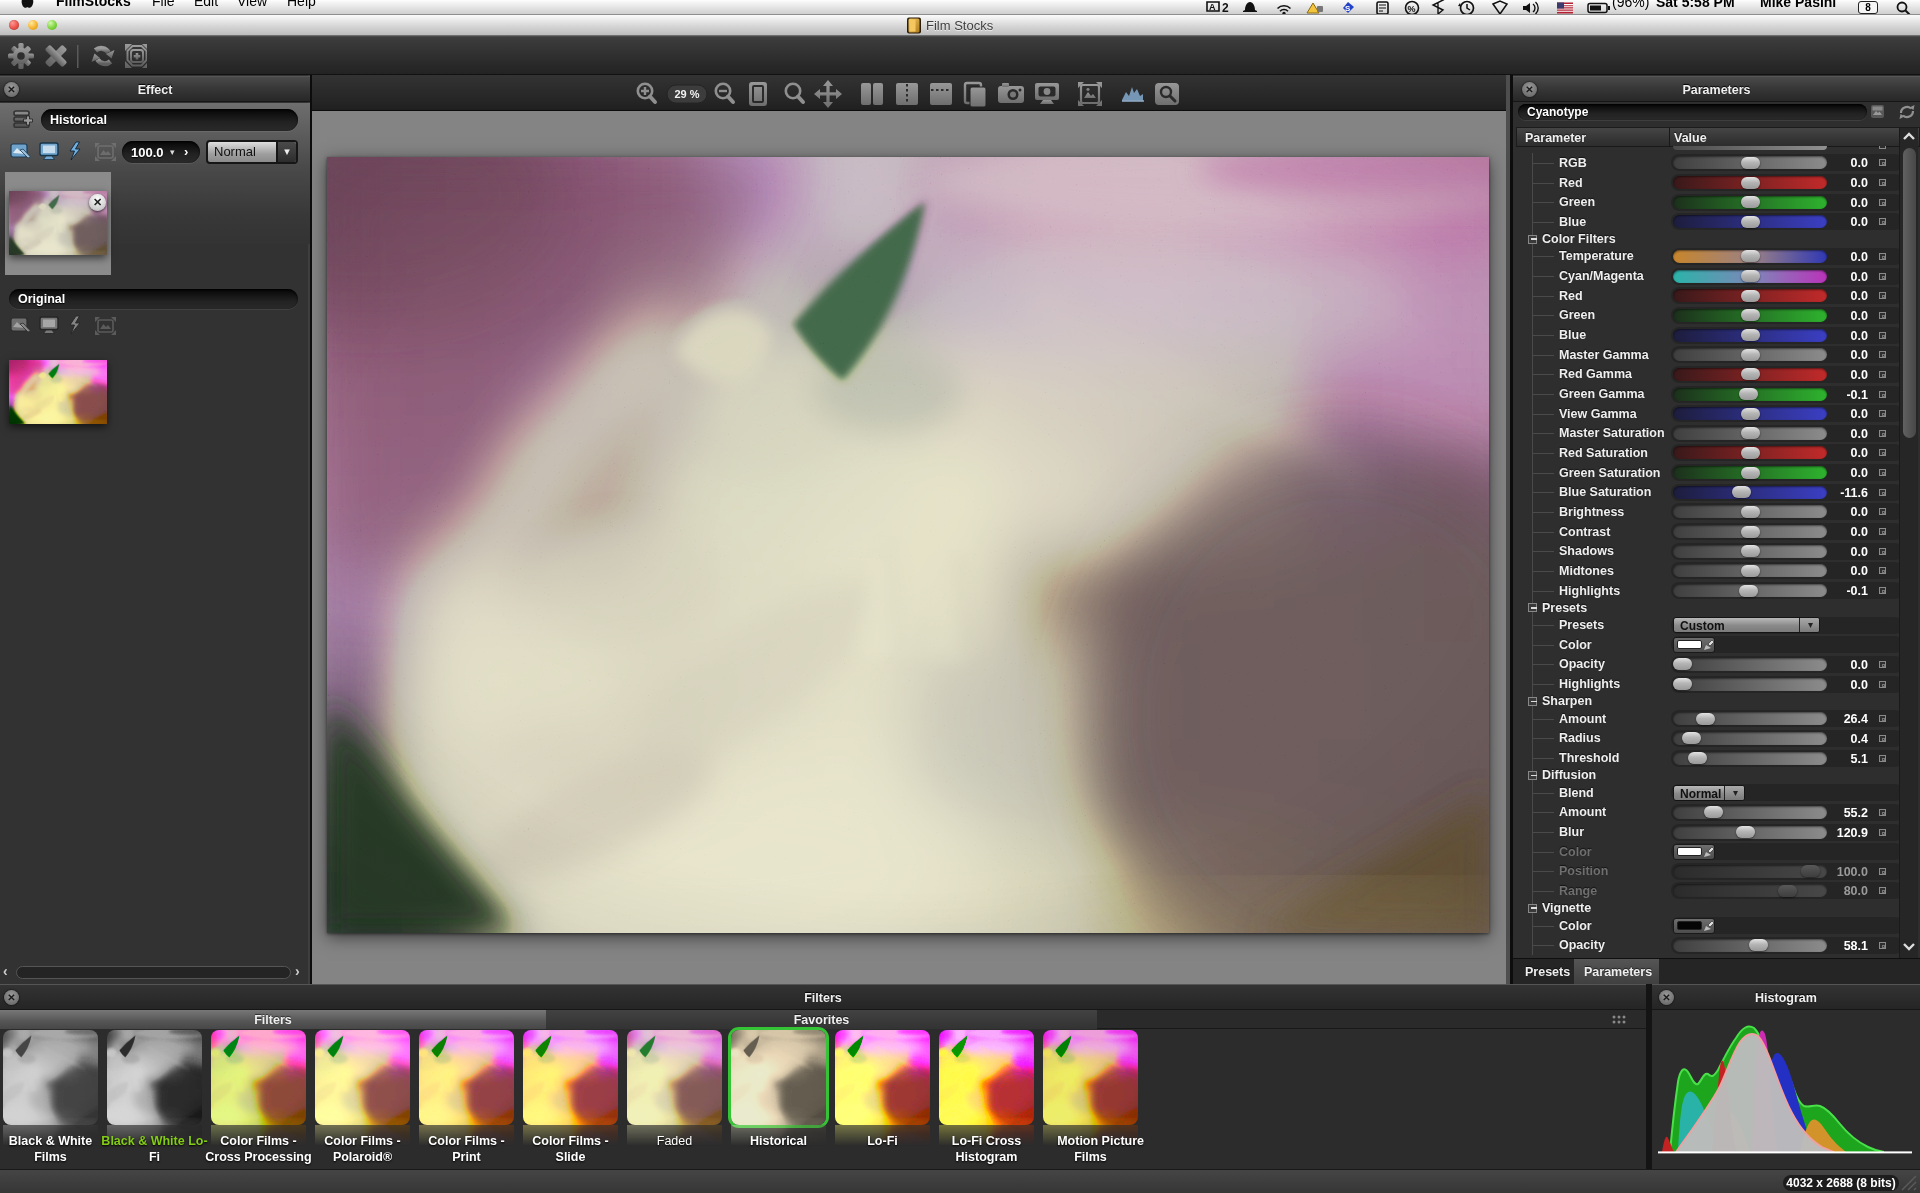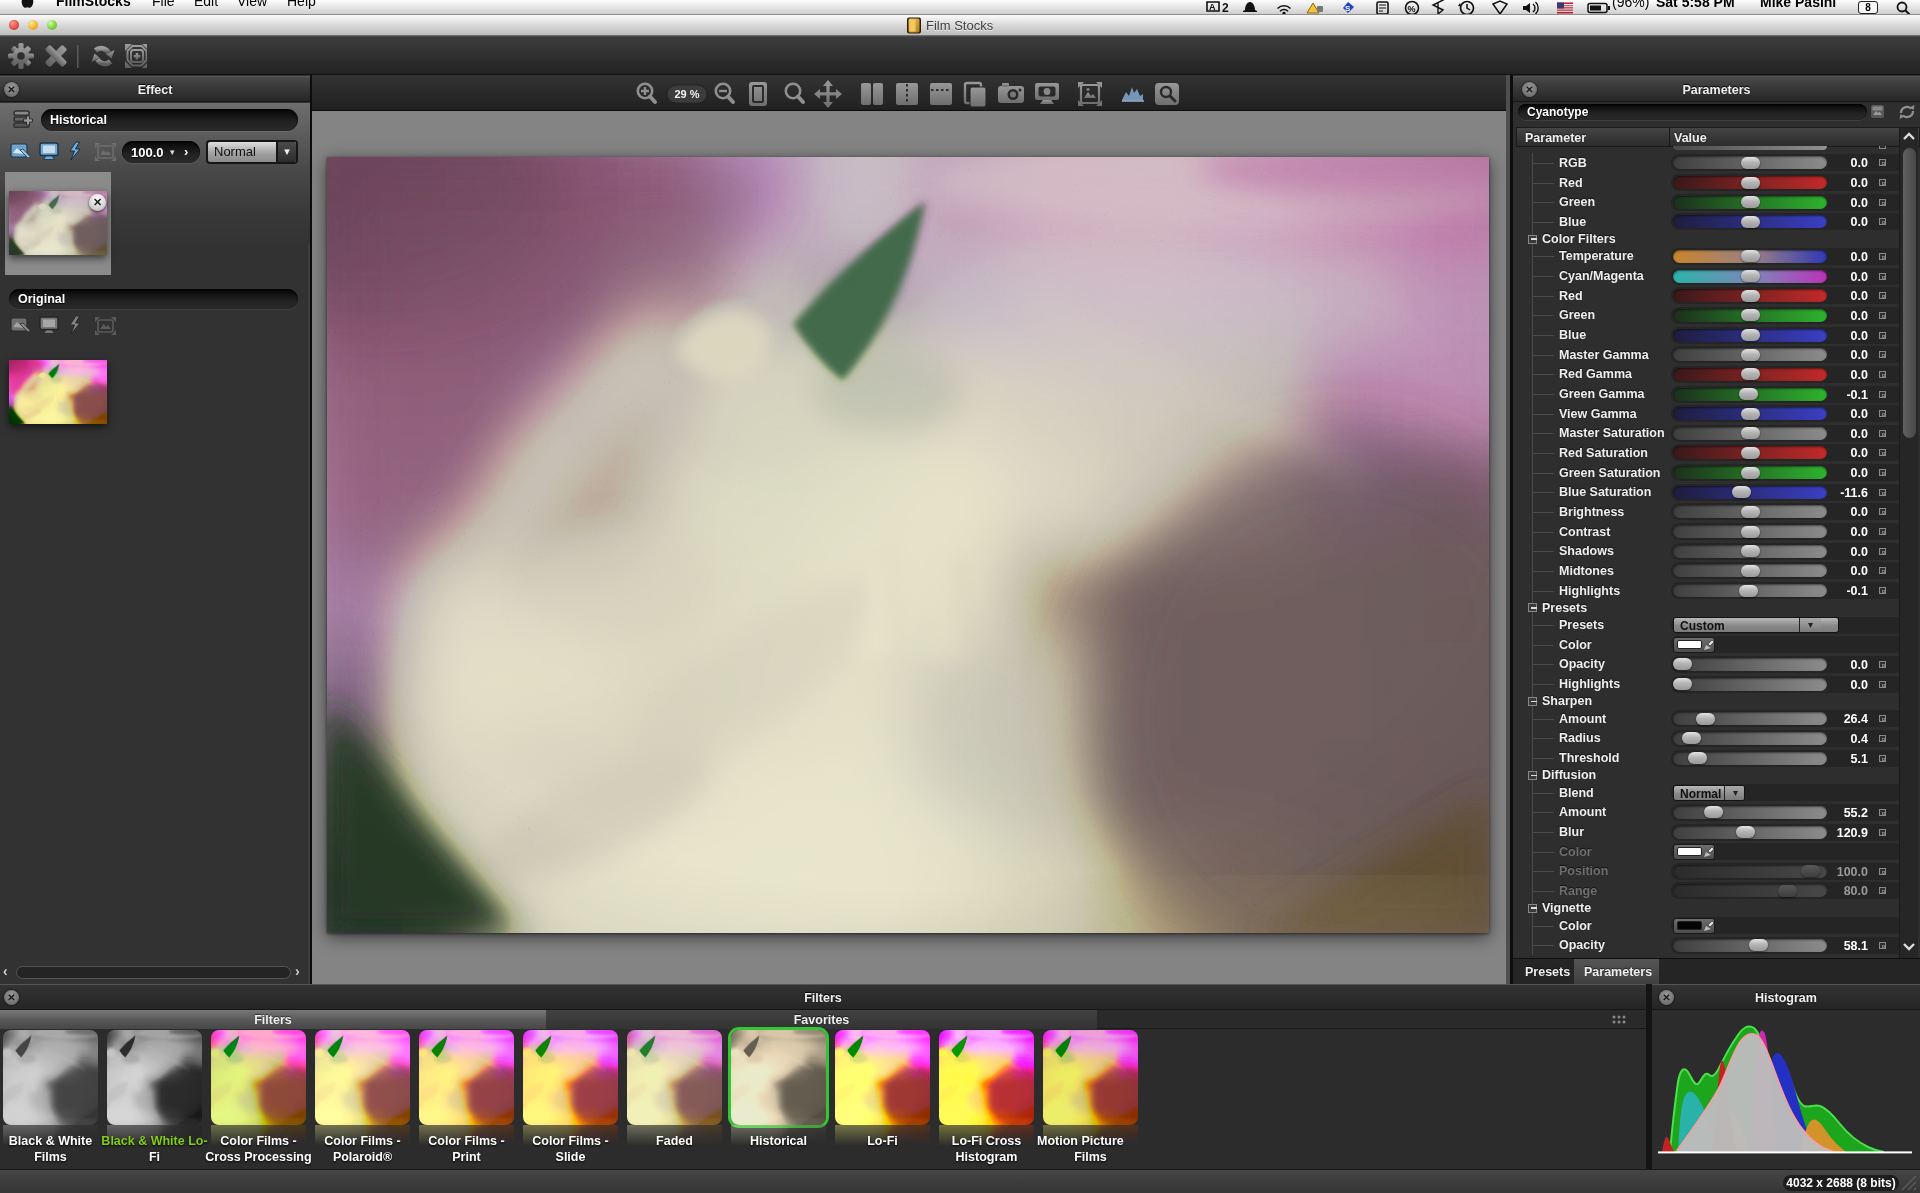--- a/index.html
+++ b/index.html
@@ -693,21 +693,21 @@
     <div class="abs" style="left:290px;top:509.0px;width:65px;text-align:right;font-size:12.5px;font-weight:bold;color:#fff">-0.1</div>
     <div class="abs" style="left:366px;top:512.0px;width:7px;height:7px;border:1px solid #8a8a8a;background:#2e2e2e">
       <div style="position:absolute;left:2px;top:2px;width:3px;height:3px;border:1px solid #777"></div>
     </div>
     <div class="abs" style="left:15px;top:528.3px;width:9px;height:9px;background:#3a3a3a;border:1px solid #888"></div>
     <div class="abs" style="left:17.5px;top:532.0px;width:6px;height:1.6px;background:#ddd"></div>
     <div class="lbl" style="left:29px;top:525.8px">Presets</div>
     <div class="abs" style="left:19px;top:550.1px;width:22px;height:1px;background:#4a4a4a"></div>
     <div class="lbl" style="left:46px;top:543.1px;color:#efefef">Presets</div>
     <div class="abs" style="left:158px;top:541.6px;width:232px;height:17px;background:rgba(0,0,0,0.18);border-radius:8px"></div>
-    <div class="abs" style="left:160px;top:542.1px;width:166px;height:16px;border:1px solid #141414;border-radius:3px;background:linear-gradient(#b9b9b9,#898989 55%,#7b7b7b);overflow:hidden">
+    <div class="abs" style="left:160px;top:542.1px;width:147px;height:16px;border:1px solid #141414;border-radius:3px;background:linear-gradient(#b9b9b9,#898989 55%,#7b7b7b);overflow:hidden">
         <div class="abs" style="left:6px;top:1px;font-size:12px;font-weight:bold;color:#101010">Custom</div>
         <div class="abs" style="left:125px;top:0;width:22px;height:14px;border-left:1px solid #222;background:linear-gradient(#a9a9a9,#7a7a7a);color:#222;font-size:10px;text-align:center;line-height:13px">▾</div>
     </div>
     <div class="abs" style="left:19px;top:569.8px;width:22px;height:1px;background:#4a4a4a"></div>
     <div class="lbl" style="left:46px;top:562.8px;color:#efefef">Color</div>
     <div class="abs" style="left:158px;top:561.3px;width:232px;height:17px;background:rgba(0,0,0,0.18);border-radius:8px"></div>
     <div class="abs" style="left:160px;top:561.8px;width:42px;height:16px;border:1px solid #1a1a1a;border-radius:3px;background:linear-gradient(#6e6e6e,#4c4c4c)">
         <div class="abs" style="left:3px;top:2.5px;width:25px;height:9px;border-radius:2px;background:#ffffff;border:1px solid #222"></div>
         <svg class="abs" style="left:29px;top:1px" width="12" height="12" viewBox="0 0 12 12">
         <path d="M1 11l2-5 5 3z" fill="#bbb"></path>
@@ -940,21 +940,21 @@
 <div class="abs" style="left:517px;top:1134px;width:107px;text-align:center;font-size:12.5px;font-weight:bold;color:#fff;text-shadow:0 1px 2px #000">Color Films -</div>
 <div class="abs" style="left:517px;top:1150px;width:107px;text-align:center;font-size:12.5px;font-weight:bold;color:#fff;text-shadow:0 1px 2px #000">Slide</div>
 <div class="abs" style="left:627px;top:1030px;width:95px;height:95px;border-radius:8px;overflow:hidden;">
     <svg width="95" height="95" viewBox="366 0 780 780" preserveAspectRatio="none" style="filter:saturate(3) contrast(1.2) brightness(0.95) saturate(0.75) brightness(1.1) contrast(0.88)">
       <use href="#roseart"></use>
     </svg></div>
 <div class="abs" style="left:627px;top:1125px;width:95px;height:26px;overflow:hidden;-webkit-mask-image:linear-gradient(rgba(0,0,0,.34),transparent 80%);mask-image:linear-gradient(rgba(0,0,0,.34),transparent 80%)">
     <svg width="95" height="95" viewBox="366 0 780 780" preserveAspectRatio="none" style="filter:saturate(3) contrast(1.2) brightness(0.95) saturate(0.75) brightness(1.1) contrast(0.88);transform:scaleY(-1)">
       <use href="#roseart"></use>
     </svg></div>
-<div class="abs" style="left:621px;top:1134px;width:107px;text-align:center;font-size:12.5px;font-weight:bold;color:#fff;text-shadow:0 1px 2px #000">Faded</div>
+<div class="abs" style="left:621px;top:1134px;width:107px;text-align:center;font-size:12.5px;font-weight:normal;color:#fff;text-shadow:0 1px 2px #000">Faded</div>
 <div class="abs" style="left:731px;top:1030px;width:95px;height:95px;border-radius:8px;overflow:hidden;box-shadow:0 0 0 3px #35c435;">
     <svg width="95" height="95" viewBox="366 0 780 780" preserveAspectRatio="none" style="filter:saturate(3) contrast(1.2) brightness(0.95) grayscale(1) sepia(0.65) brightness(0.93) contrast(0.97)">
       <use href="#roseart"></use>
     </svg></div>
 <div class="abs" style="left:731px;top:1125px;width:95px;height:26px;overflow:hidden;-webkit-mask-image:linear-gradient(rgba(0,0,0,.34),transparent 80%);mask-image:linear-gradient(rgba(0,0,0,.34),transparent 80%)">
     <svg width="95" height="95" viewBox="366 0 780 780" preserveAspectRatio="none" style="filter:saturate(3) contrast(1.2) brightness(0.95) grayscale(1) sepia(0.65) brightness(0.93) contrast(0.97);transform:scaleY(-1)">
       <use href="#roseart"></use>
     </svg></div>
 <div class="abs" style="left:725px;top:1134px;width:107px;text-align:center;font-size:12.5px;font-weight:bold;color:#fff;text-shadow:0 1px 2px #000">Historical</div>
 <div class="abs" style="left:835px;top:1030px;width:95px;height:95px;border-radius:8px;overflow:hidden;">
@@ -977,21 +977,21 @@
 <div class="abs" style="left:933px;top:1134px;width:107px;text-align:center;font-size:12.5px;font-weight:bold;color:#fff;text-shadow:0 1px 2px #000">Lo-Fi Cross</div>
 <div class="abs" style="left:933px;top:1150px;width:107px;text-align:center;font-size:12.5px;font-weight:bold;color:#fff;text-shadow:0 1px 2px #000">Histogram</div>
 <div class="abs" style="left:1043px;top:1030px;width:95px;height:95px;border-radius:8px;overflow:hidden;">
     <svg width="95" height="95" viewBox="366 0 780 780" preserveAspectRatio="none" style="filter:saturate(3) contrast(1.2) brightness(0.95) saturate(1.5) contrast(1.15) brightness(0.93)">
       <use href="#roseart"></use>
     </svg></div>
 <div class="abs" style="left:1043px;top:1125px;width:95px;height:26px;overflow:hidden;-webkit-mask-image:linear-gradient(rgba(0,0,0,.34),transparent 80%);mask-image:linear-gradient(rgba(0,0,0,.34),transparent 80%)">
     <svg width="95" height="95" viewBox="366 0 780 780" preserveAspectRatio="none" style="filter:saturate(3) contrast(1.2) brightness(0.95) saturate(1.5) contrast(1.15) brightness(0.93);transform:scaleY(-1)">
       <use href="#roseart"></use>
     </svg></div>
-<div class="abs" style="left:1037px;top:1134px;width:107px;text-align:left;font-size:12.5px;font-weight:bold;color:#fff;text-shadow:0 1px 2px #000">Motion Picture</div>
+<div class="abs" style="left:1037px;top:1134px;width:107px;text-align:right;font-size:12.5px;font-weight:bold;color:#fff;text-shadow:0 1px 2px #000">Motion Picture</div>
 <div class="abs" style="left:1037px;top:1150px;width:107px;text-align:center;font-size:12.5px;font-weight:bold;color:#fff;text-shadow:0 1px 2px #000">Films</div>
 <div class="abs" style="left:1652px;top:984px;width:268px;height:185px;background:#2c2c2c">
  <div class="hdr" style="left:0;top:0;width:268px;background:linear-gradient(#333,#252525)">
       <div class="xc" style="left:7px">✕</div>
       <div class="t">Histogram</div>
     </div>
  <svg class="abs" style="left:4px;top:26px" width="260" height="148" viewBox="0 0 260 148">
   <g>
    <path d="M14 142 C16 120 18 100 22 72 C24 60 28 56 32 62 C36 68 38 76 42 74 C46 70 48 62 52 64 C56 68 58 66 62 60 C68 48 74 36 80 28 C86 18 92 14 98 18 C104 24 108 36 112 48 C116 60 120 66 124 62 C128 58 132 62 136 74 C140 86 144 94 148 96 C154 98 158 94 164 96 C170 98 176 104 184 114 C192 124 202 132 212 137 C218 140 222 141 228 142 Z" fill="#1da51d"></path>
    <path d="M14 142 C16 120 18 100 22 72 C24 60 28 56 32 62 C36 68 38 76 42 74 C46 70 48 62 52 64 C56 68 58 66 62 60 C68 48 74 36 80 28 C86 18 92 14 98 18 C104 24 108 36 112 48 C116 60 120 66 124 62 C128 58 132 62 136 74 C140 86 144 94 148 96 C154 98 158 94 164 96 C170 98 176 104 184 114 C192 124 202 132 212 137 C218 140 222 141 228 142" fill="none" stroke="#4ae04a" stroke-width="2"></path>

